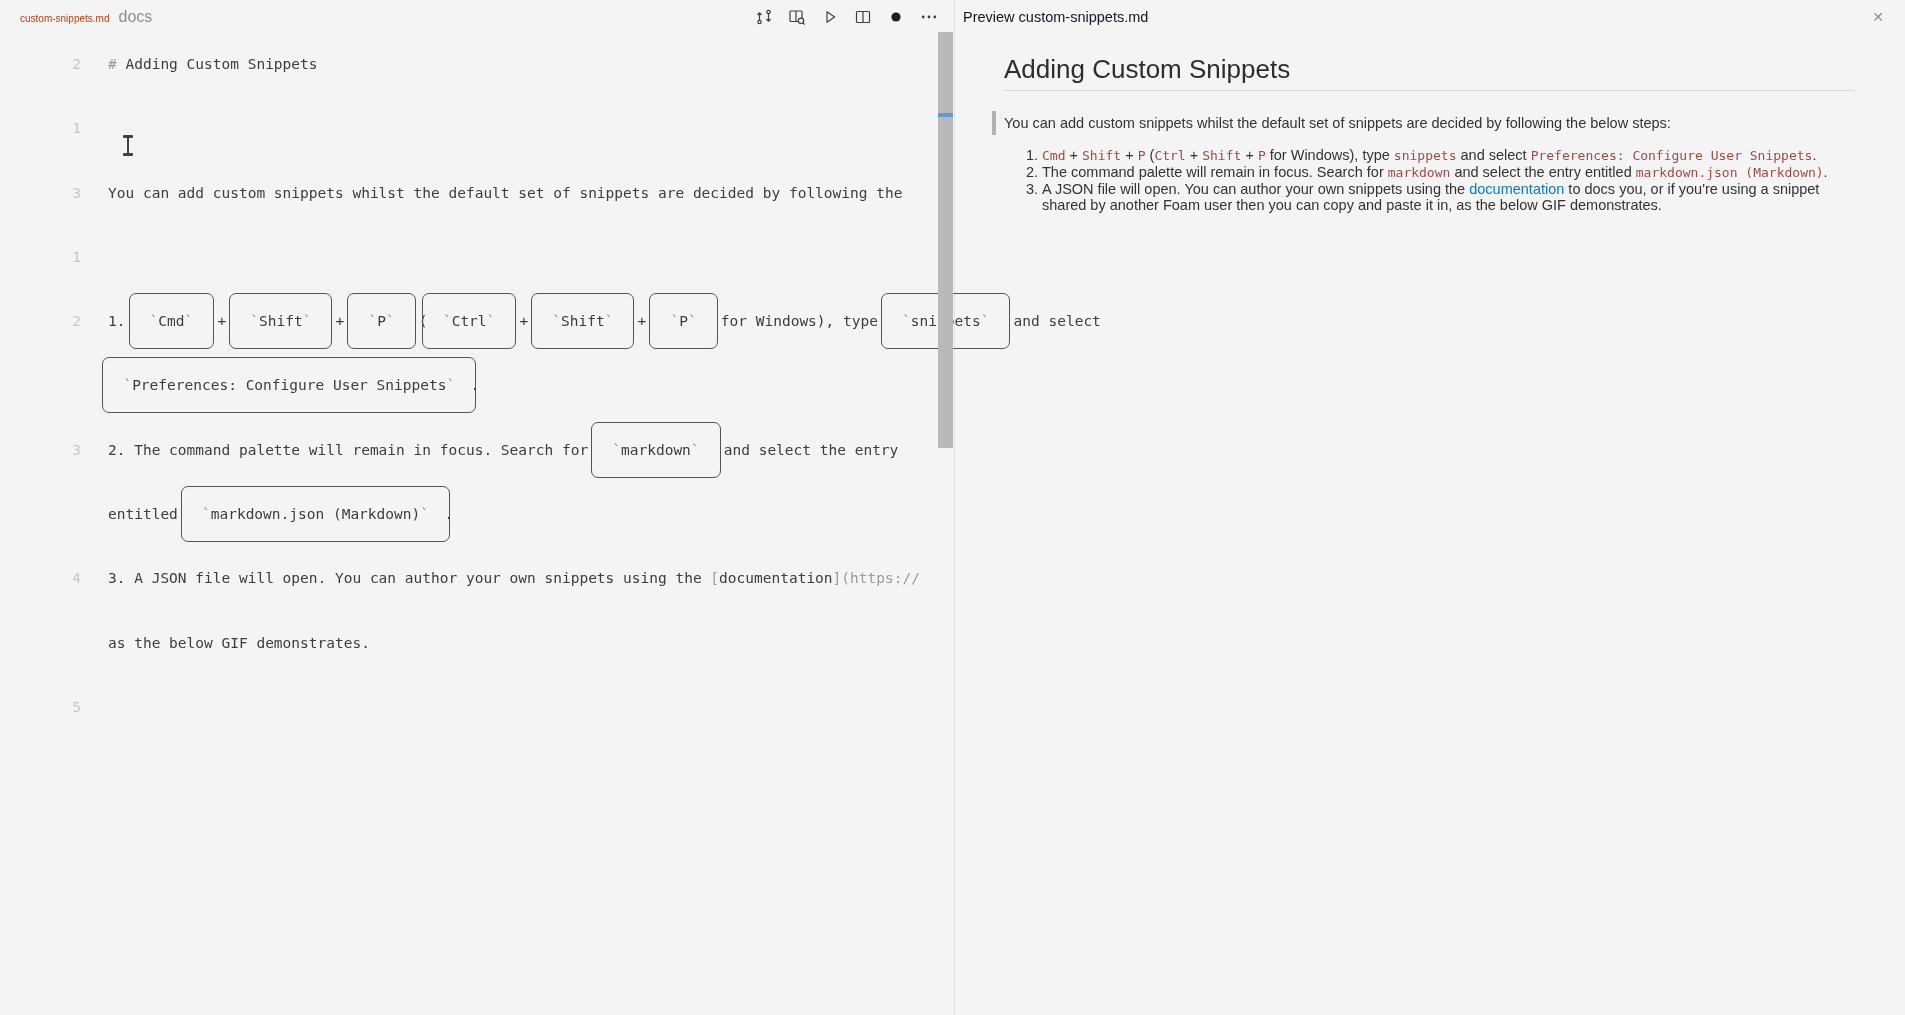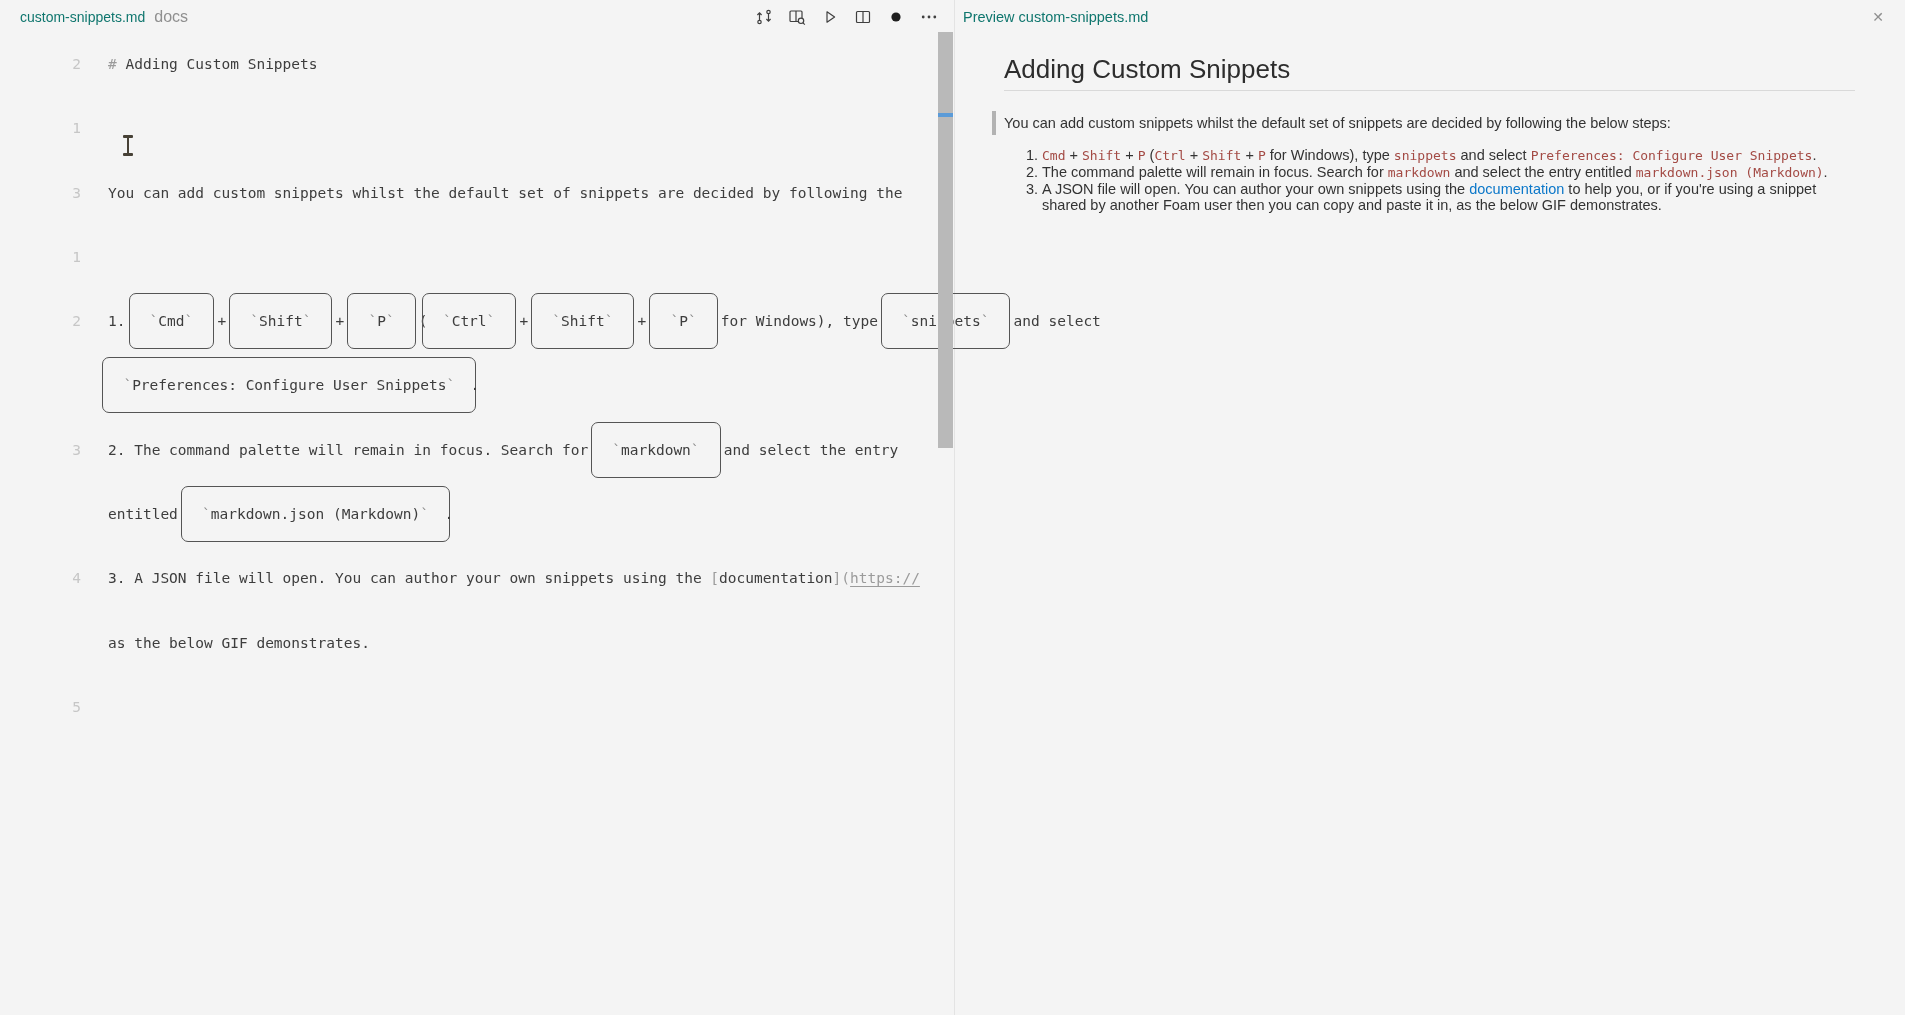--- a/index.html
+++ b/index.html
@@ -1,37 +1,37 @@
 <!DOCTYPE html>
 <html><head>
 <meta charset="utf-8">
 <style>
   html,body{margin:0;padding:0}
   .app{position:relative;width:1905px;height:1015px;background:#f4f4f4;overflow:hidden;
        font-family:"Liberation Sans",sans-serif;color:#3d3d3d}
 
   
   .tab{position:absolute;left:20px;top:0;height:33px;display:flex;align-items:baseline;gap:9px;padding-top:8px;box-sizing:border-box}
-  .fname{font-size:14px;color:#0f766e}
+  .fname{font-size:10px;color:#c2410c}
   .fdir{font-size:16px;color:#8f8f8f}
   .toolbar{position:absolute;left:753px;top:0;height:33px;display:flex;align-items:center;gap:12px}
   .icon-btn{width:21px;height:21px;display:flex;align-items:center;justify-content:center;cursor:pointer}
-  .preview-title{position:absolute;left:963px;top:0;height:33px;display:flex;align-items:center;font-size:14.5px;color:#0f766e}
+  .preview-title{position:absolute;left:963px;top:0;height:33px;display:flex;align-items:center;font-size:14.5px;color:#0f172a}
   .close-btn{position:absolute;left:1864px;top:0;width:28px;height:33px;display:flex;align-items:center;justify-content:center;
              color:#8f8f8f;font-size:14px;cursor:pointer}
   .divider{position:absolute;left:954px;top:0;width:1px;height:1015px;background:#e3e3e3}
 
   
   .editor{position:absolute;left:0;top:32px;width:954px;height:983px;
           font-family:"DejaVu Sans Mono",monospace;font-size:14.5px}
   .row{position:relative;height:64.3px;line-height:64.3px;white-space:pre}
   .gut{position:absolute;left:0;top:0;width:81px;text-align:right;color:#c6c6c6}
   .line{position:absolute;left:108px;top:0}
   .line span.m{color:#9b9b9b}
-  .line span.mu{color:#9b9b9b;text-decoration:underline;text-underline-offset:3px}
+  .line span.mu{color:#9b9b9b;text-underline-offset:3px}
   .cb{border:1.6px solid #545454;border-radius:7px;padding:19px 20px;margin:0 -5.6px}
   .cb .tick{color:#8a8a8a}
   .caret{display:inline-block;width:2.2px;height:56px;background:#5b9bd8;vertical-align:middle;margin-left:1px}
 
   .mouse{position:absolute;left:123px;top:103px;width:10px;height:21px}
   .mouse i{position:absolute;background:#474136}
   .mouse .stem{left:3.8px;top:1.5px;width:2.5px;height:18px}
   .mouse .bart{left:0;top:0;width:10px;height:2.6px;border-radius:1px}
   .mouse .barb{left:0;bottom:0;width:10px;height:2.6px;border-radius:1px}
 
@@ -131,17 +131,17 @@
     </div>
   </div>
 
   <div class="pcontent">
     <h1>Adding Custom Snippets</h1>
     <div class="hrule"></div>
     <p class="intro">You can add custom snippets whilst the default set of snippets are decided by following the below steps:</p>
     <ol class="steps" id="plist">
         <li><span class="pcode">Cmd</span><span> + </span><span class="pcode">Shift</span><span> + </span><span class="pcode">P</span><span> (</span><span class="pcode">Ctrl</span><span> + </span><span class="pcode">Shift</span><span> + </span><span class="pcode">P</span><span> for Windows), type </span><span class="pcode">snippets</span><span> and select </span><span class="pcode">Preferences: Configure User Snippets</span><span>.</span></li>
         <li><span>The command palette will remain in focus. Search for </span><span class="pcode">markdown</span><span> and select the entry entitled </span><span class="pcode">markdown.json (Markdown)</span><span>.</span></li>
-        <li><span>A JSON file will open. You can author your own snippets using the </span><a class="plink">documentation</a><span> to help you, or if you're using a snippet shared by another Foam user then you can copy and paste it in, as the below GIF demonstrates.</span></li>
+        <li><span>A JSON file will open. You can author your own snippets using the </span><a class="plink">documentation</a><span> to docs you, or if you're using a snippet shared by another Foam user then you can copy and paste it in, as the below GIF demonstrates.</span></li>
       </ol>
   </div>
 
 </div>
 
 </body></html>

